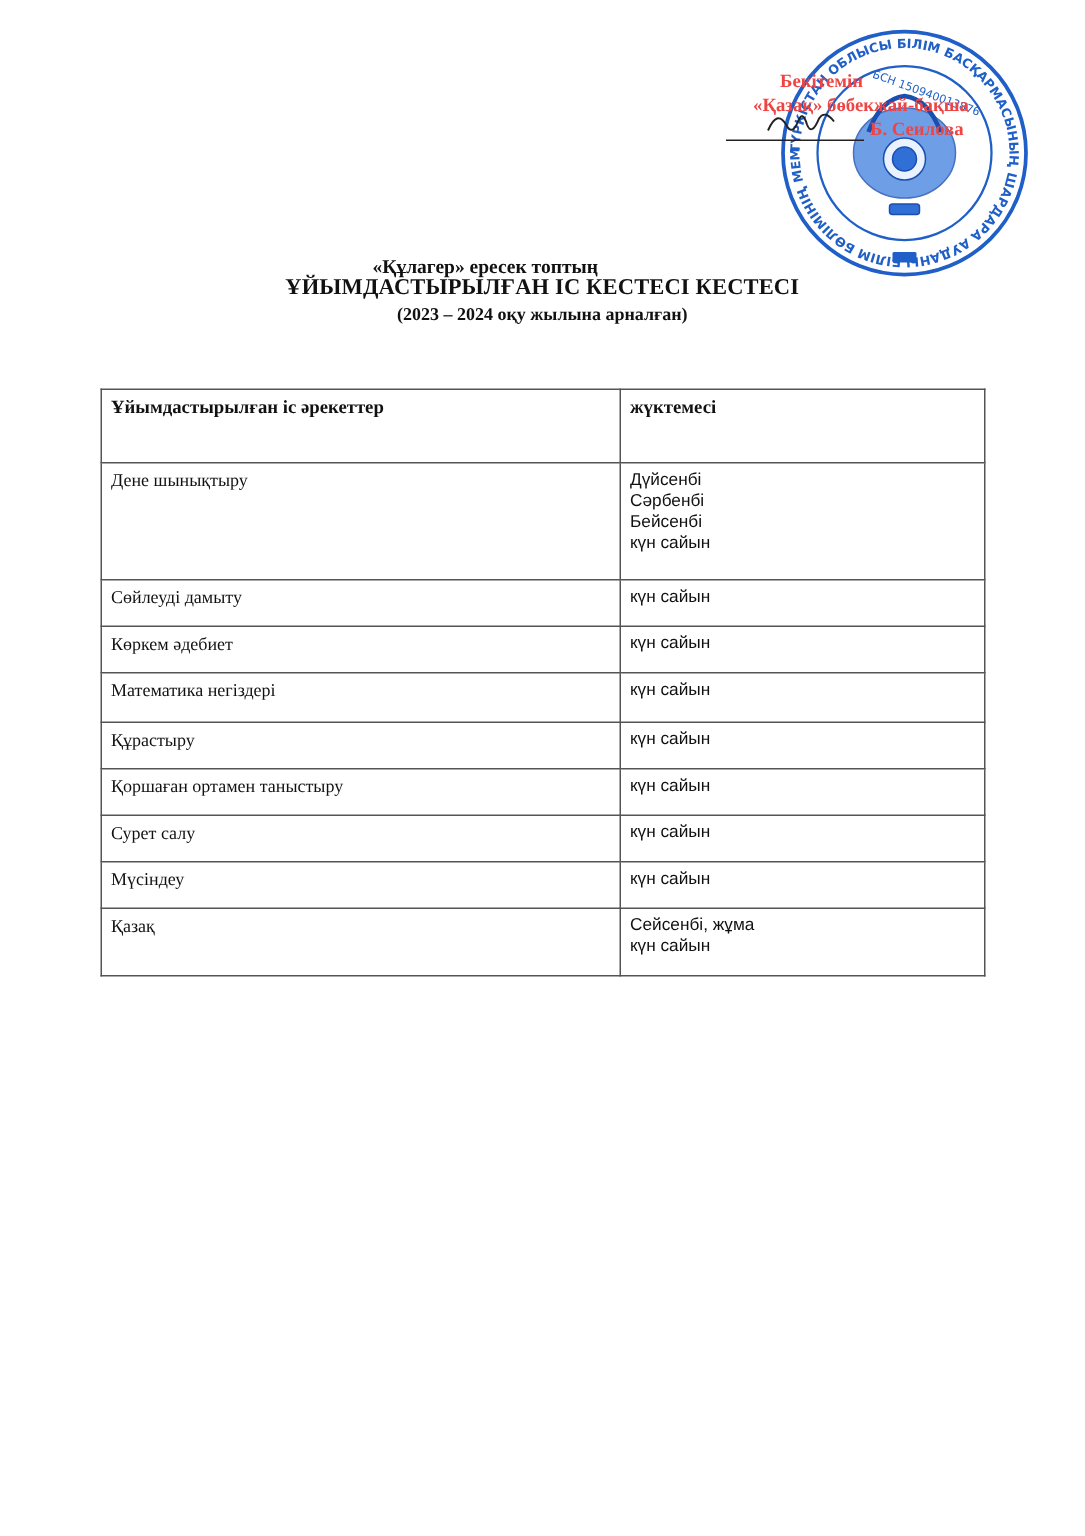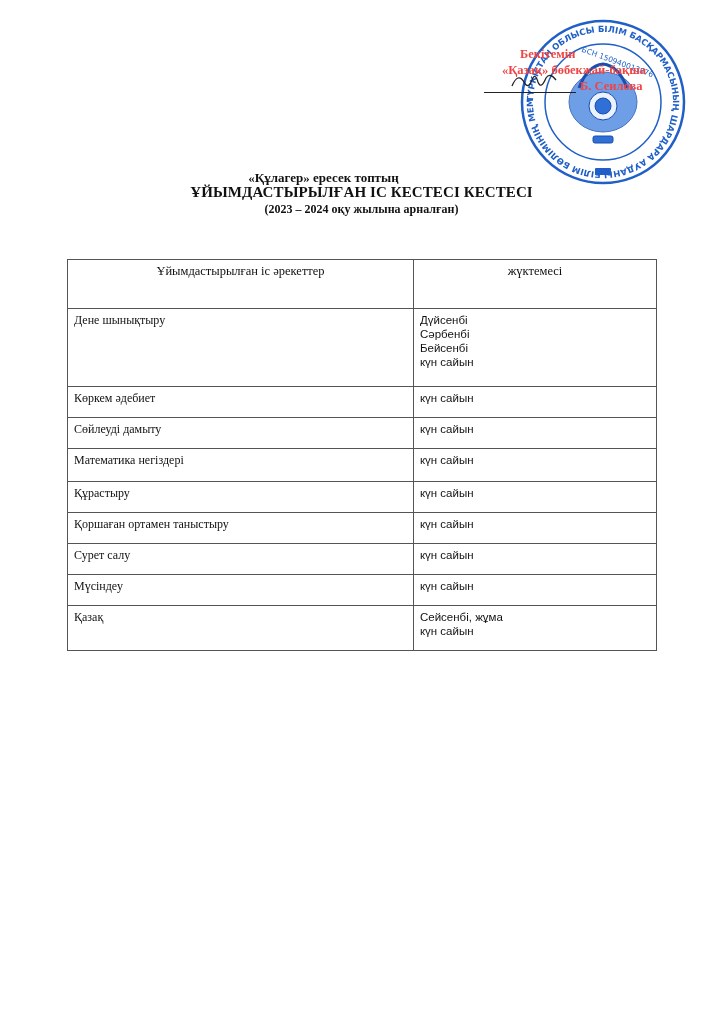--- a/index.html
+++ b/index.html
@@ -10,38 +10,38 @@
   .stamp {
     position: absolute; left: 519px; top: 18px; width: 168px; height: 168px;
   }
   .approval {
     position: absolute; left: 484px; top: 46px; width: 215px; font-weight: bold;
     font-size: 12.5px; line-height: 16px; color: #ef4444; z-index: 2;
   }
   .approval .l1 { margin-left: 36px; }
   .approval .l2 { margin-left: 18px; }
   .approval .l3 { margin-left: 4px; }
-  .approval .l4 { display: flex; align-items: flex-start; }
+  .approval .l4 { display: flex; align-items: center; }
   .approval .sigline { display: inline-block; width: 92px; border-bottom: 1px solid #222; height: 14px; position: relative; }
   .approval .sig { position: absolute; left: 26px; top: -6px; }
   .approval .name { margin-left: 4px; }
   .heading { position: absolute; left: 0; width: 723px; text-align: center; font-weight: bold; }
   .h1 { top: 170px; font-size: 13px; margin-left: -38px; }
   .h2 { top: 184px; font-size: 15px; letter-spacing: 0.1px; }
   .h3 { top: 202px; font-size: 12px; }
   table.sched {
     position: absolute; left: 67px; top: 259px; width: 590px; border-collapse: collapse;
     font-size: 12px;
   }
   table.sched td {
     border: 1.3px solid #555; vertical-align: top; padding: 4px 6px 0 6px; line-height: 14px;
   }
   td.c1 { width: 333px; font-weight: normal; }
   td.c2 { font-family: "Liberation Sans", "DejaVu Sans", sans-serif; font-size: 11.5px; }
-  td.hdr { font-family: "Liberation Serif", serif; font-weight: normal; font-size: 12.5px; text-align: center; }
+  td.hdr { font-family: "Liberation Serif", serif; font-weight: bold; font-size: 12.5px; }
 </style>
 </head>
 <body>
 
 <svg class="stamp" viewBox="0 0 168 168">
   <circle cx="84" cy="84" r="81" fill="none" stroke="#1f5fc7" stroke-width="2.5"></circle>
   <circle cx="84" cy="84" r="58" fill="none" stroke="#1f5fc7" stroke-width="1.5"></circle>
   <defs>
     <path id="ringpath" d="M84,84 m-70,0 a70,70 0 1,1 140,0 a70,70 0 1,1 -140,0"></path>
   </defs>
@@ -86,27 +86,27 @@
   <tr style="height:78px">
     <td class="c1">Дене шынықтыру</td>
     <td class="c2">
       <div>Дүйсенбі</div>
       <div>Сәрбенбі</div>
       <div>Бейсенбі</div>
       <div>күн сайын</div>
     </td>
   </tr>
   <tr style="height:31px">
-    <td class="c1">Көркем әдебиет</td>
+    <td class="c1">Сөйлеуді дамыту</td>
     <td class="c2">
           <div>күн сайын</div>
         </td>
   </tr>
   <tr style="height:31px">
-    <td class="c1">Сөйлеуді дамыту</td>
+    <td class="c1">Көркем әдебиет</td>
     <td class="c2">
           <div>күн сайын</div>
         </td>
   </tr>
   <tr style="height:33px">
     <td class="c1">Математика негіздері</td>
     <td class="c2">
           <div>күн сайын</div>
         </td>
   </tr>

